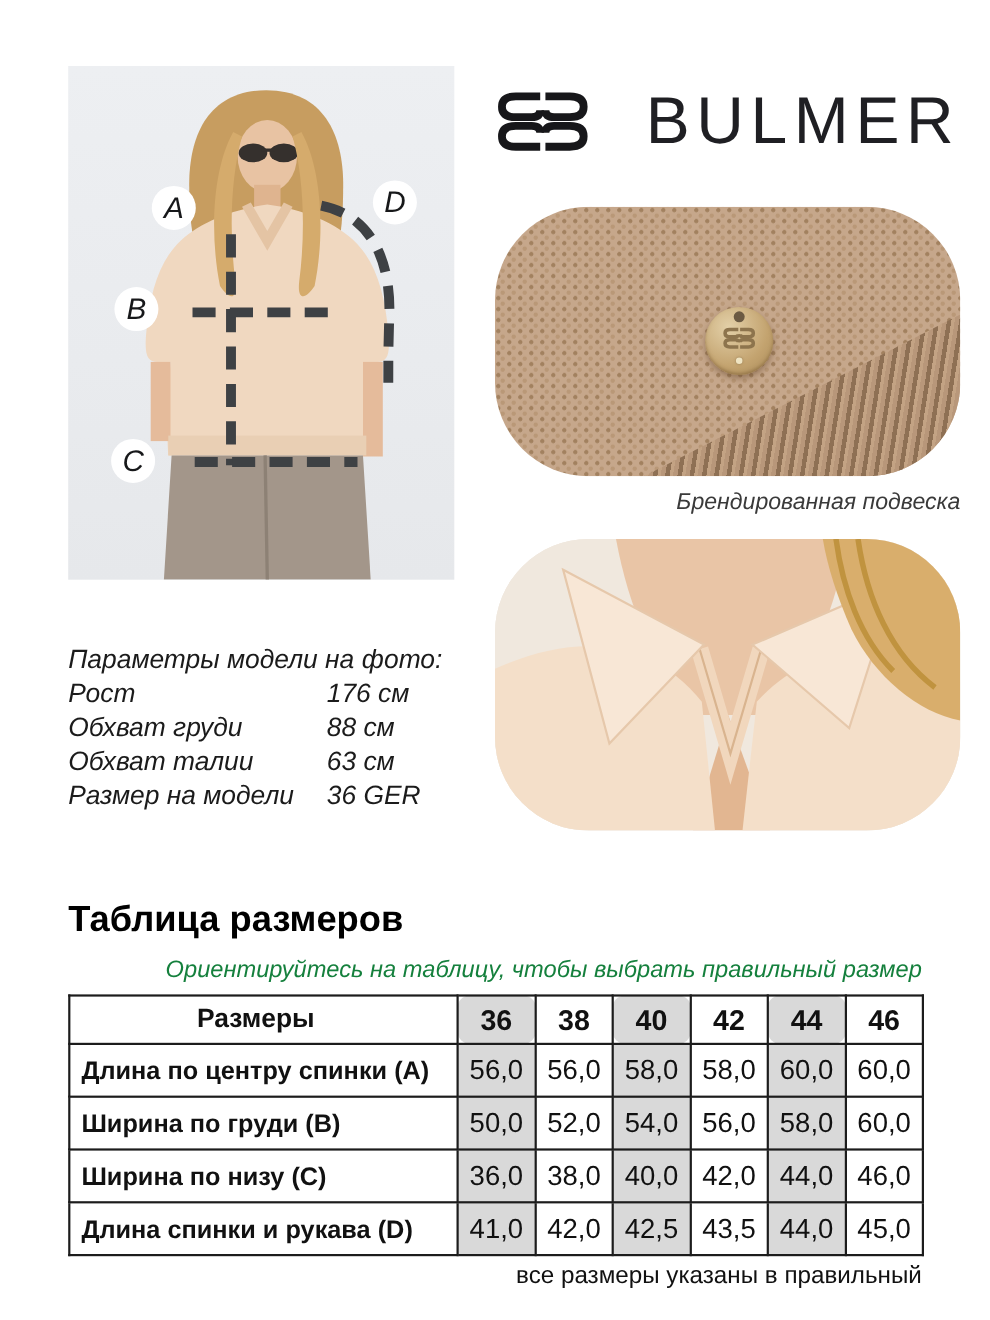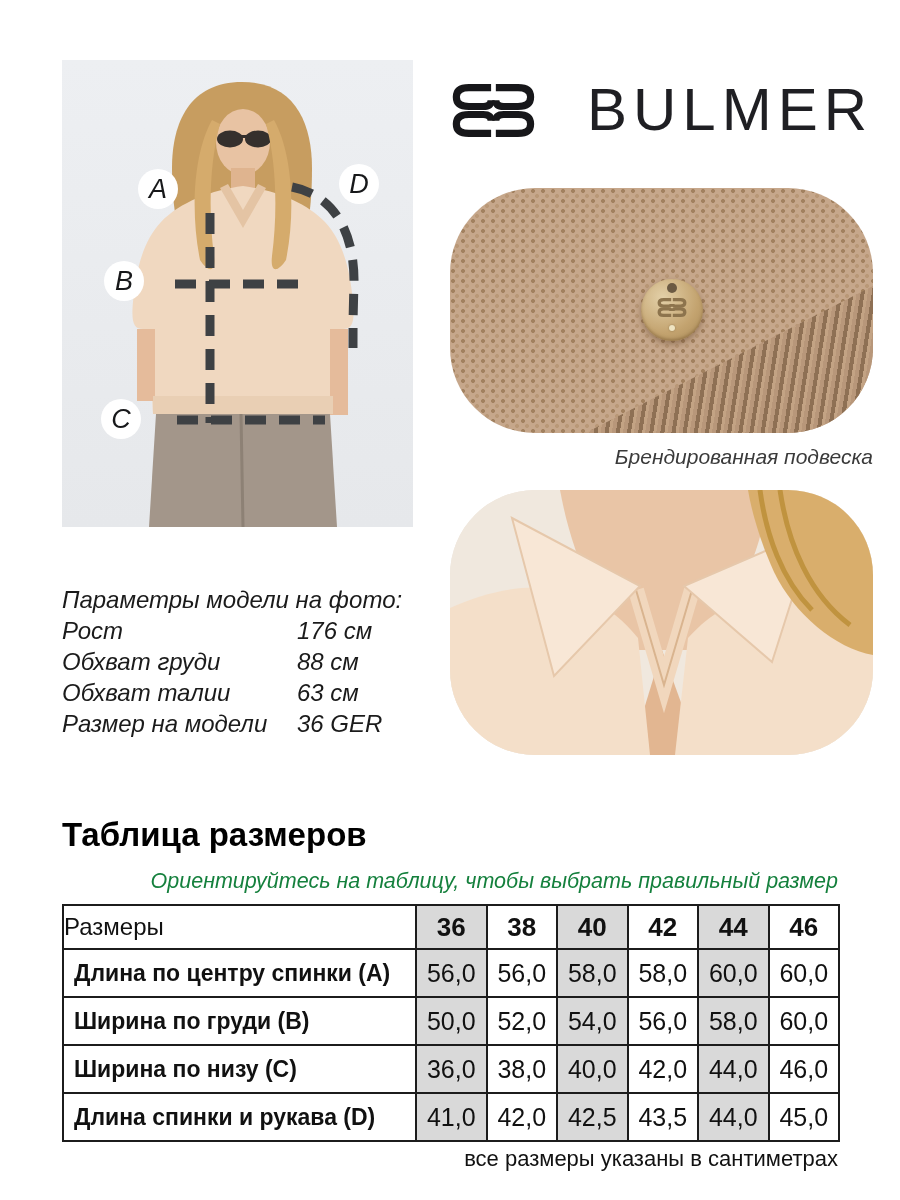--- a/index.html
+++ b/index.html
@@ -55,22 +55,22 @@
 
   
   .table-title{position:absolute;left:62px;top:816px;font-size:33px;font-weight:700;color:#000;}
   .table-subtitle{position:absolute;left:62px;top:869px;width:776px;text-align:right;
                   font-style:italic;font-size:21.5px;color:#15803d;}
   table.sizes{position:absolute;left:62px;top:904px;width:776px;border-collapse:collapse;
               table-layout:fixed;}
   table.sizes td,table.sizes th{border:2px solid #1c1c1c;padding:0;}
   table.sizes th{height:42px;}
   table.sizes td{height:46px;}
-  .hdr-label{font-weight:400;font-size:24px;text-align:left;padding-right:14px !important;}
-  .hdr-size{font-weight:700;font-size:26px;text-align:center;}
+  .hdr-label{font-weight:700;font-size:24px;text-align:center;padding-right:14px !important;}
+  .hdr-size{font-weight:700;font-size:26px;text-align:center;border-radius:11px;}
   .row-label{font-size:23px;text-align:left;padding-left:10px !important;font-weight:700;}
   .cell-val{font-size:25px;text-align:center;font-weight:400;}
   .shaded{background:#d9d9d9;}
   .footnote{position:absolute;left:62px;top:1146px;width:776px;text-align:right;
             font-size:22px;color:#111;}
 </style>
 </head>
 <body>
 
 <div class="page">
@@ -253,15 +253,15 @@
       <td class="cell-val shaded">41,0</td>
       <td class="cell-val">42,0</td>
       <td class="cell-val shaded">42,5</td>
       <td class="cell-val">43,5</td>
       <td class="cell-val shaded">44,0</td>
       <td class="cell-val">45,0</td>
     </tr>
   </tbody>
     </table>
 
-  <div class="footnote">все размеры указаны в сантиметрах</div>
+  <div class="footnote">все размеры указаны в правильный</div>
 
 </div>
 
 </body></html>

